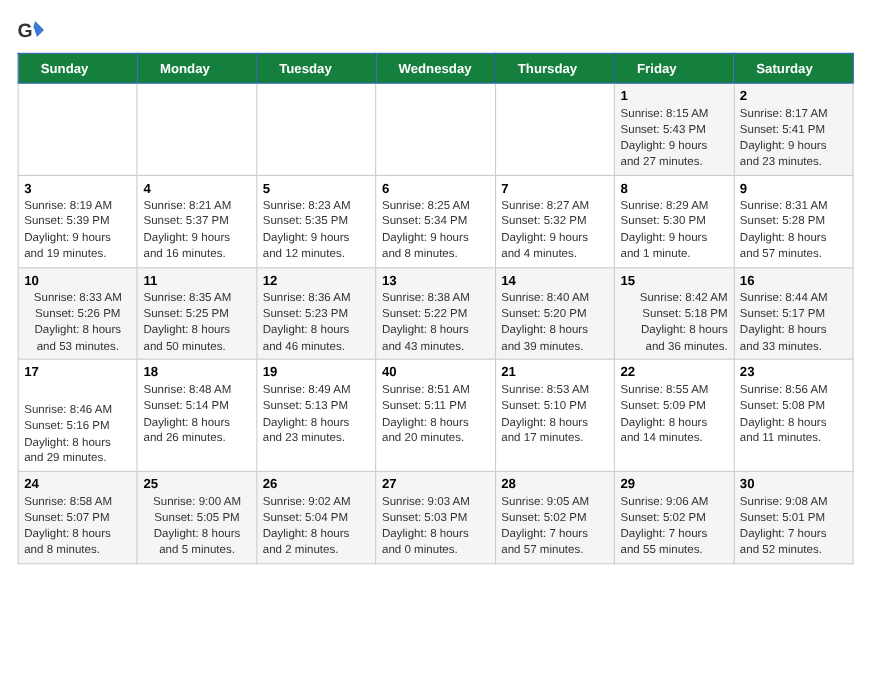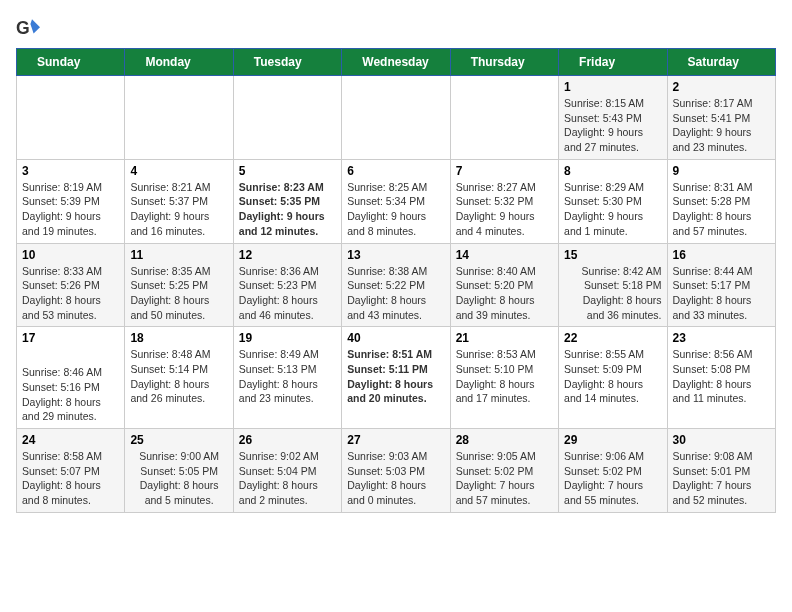--- a/index.html
+++ b/index.html
@@ -139,21 +139,21 @@
 Daylight: 9 hours and 19 minutes.</div>
         </td>
         <td>
           <span class="day-num">4</span>
           <div class="day-info" style="white-space: pre-line;">Sunrise: 8:21 AM
 Sunset: 5:37 PM
 Daylight: 9 hours and 16 minutes.</div>
         </td>
         <td>
           <span class="day-num">5</span>
-          <div class="day-info" style="white-space: pre-line; font-weight: bold;">Sunrise: 8:23 AM
+          <div class="day-info" style="white-space: pre-line;">Sunrise: 8:23 AM
 Sunset: 5:35 PM
 Daylight: 9 hours and 12 minutes.</div>
         </td>
         <td>
           <span class="day-num">6</span>
           <div class="day-info" style="white-space: pre-line;">Sunrise: 8:25 AM
 Sunset: 5:34 PM
 Daylight: 9 hours and 8 minutes.</div>
         </td>
         <td>
@@ -171,21 +171,21 @@
         <td>
           <span class="day-num">9</span>
           <div class="day-info" style="white-space: pre-line;">Sunrise: 8:31 AM
 Sunset: 5:28 PM
 Daylight: 8 hours and 57 minutes.</div>
         </td>
       </tr>
       <tr>
         <td>
           <span class="day-num">10</span>
-          <div class="day-info" style="white-space: pre-line;">Sunrise: 8:33 AM
+          <div class="day-info" style="white-space: pre-line; text-align: center;">Sunrise: 8:33 AM
 Sunset: 5:26 PM
 Daylight: 8 hours and 53 minutes.</div>
         </td>
         <td>
           <span class="day-num">11</span>
           <div class="day-info" style="white-space: pre-line;">Sunrise: 8:35 AM
 Sunset: 5:25 PM
 Daylight: 8 hours and 50 minutes.</div>
         </td>
         <td>
@@ -233,21 +233,21 @@
 Daylight: 8 hours and 26 minutes.</div>
         </td>
         <td>
           <span class="day-num">19</span>
           <div class="day-info" style="white-space: pre-line;">Sunrise: 8:49 AM
 Sunset: 5:13 PM
 Daylight: 8 hours and 23 minutes.</div>
         </td>
         <td>
           <span class="day-num">40</span>
-          <div class="day-info" style="white-space: pre-line; font-weight: bold;">Sunrise: 8:51 AM
+          <div class="day-info" style="white-space: pre-line;">Sunrise: 8:51 AM
 Sunset: 5:11 PM
 Daylight: 8 hours and 20 minutes.</div>
         </td>
         <td>
           <span class="day-num">21</span>
           <div class="day-info" style="white-space: pre-line;">Sunrise: 8:53 AM
 Sunset: 5:10 PM
 Daylight: 8 hours and 17 minutes.</div>
         </td>
         <td>

